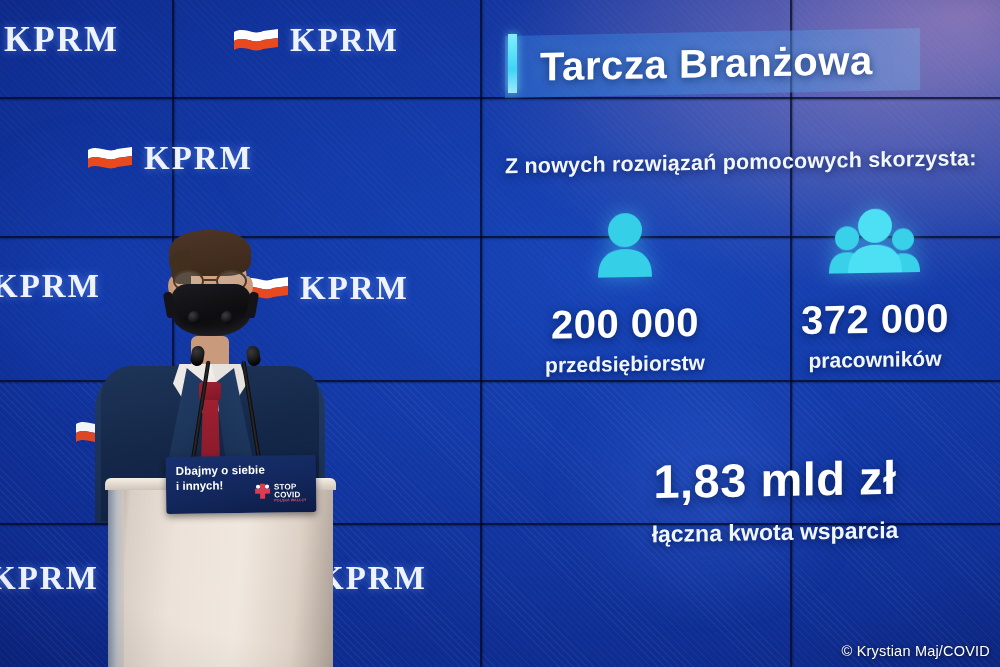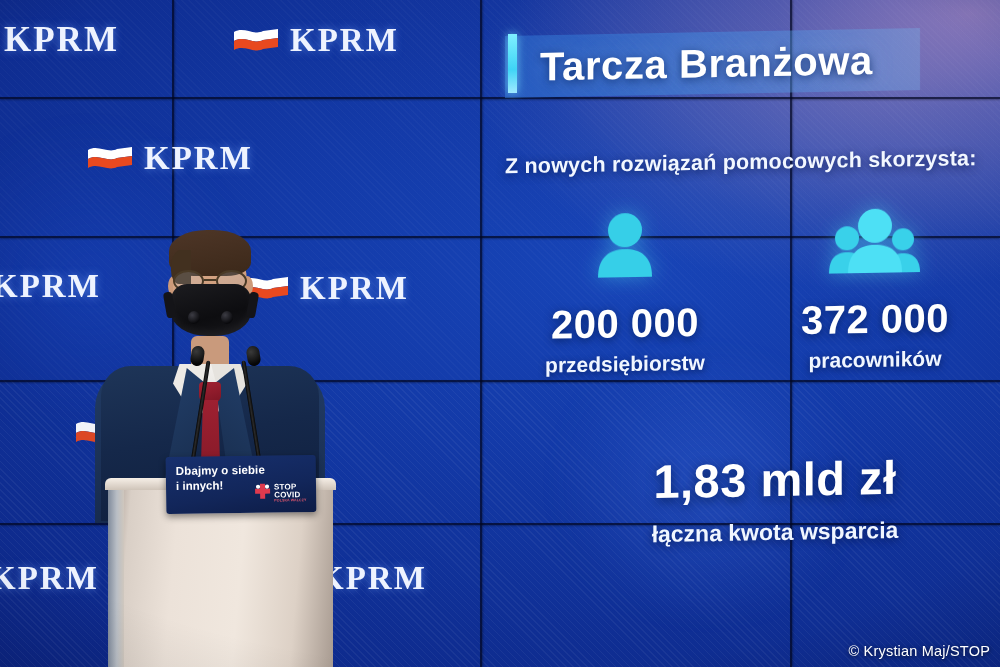--- a/index.html
+++ b/index.html
@@ -319,14 +319,14 @@
       <span class="sc-text">
         <span class="sc-1">STOP</span>
         <span class="sc-2">COVID</span>
         <span class="sc-3">POLSKA WALCZY</span>
       </span>
     </div>
   </div>
 
   <div class="vign"></div>
 
-  <div class="credit">© Krystian Maj/STOP</div>
+  <div class="credit">© Krystian Maj/COVID</div>
 </div>
 
 </body></html>

